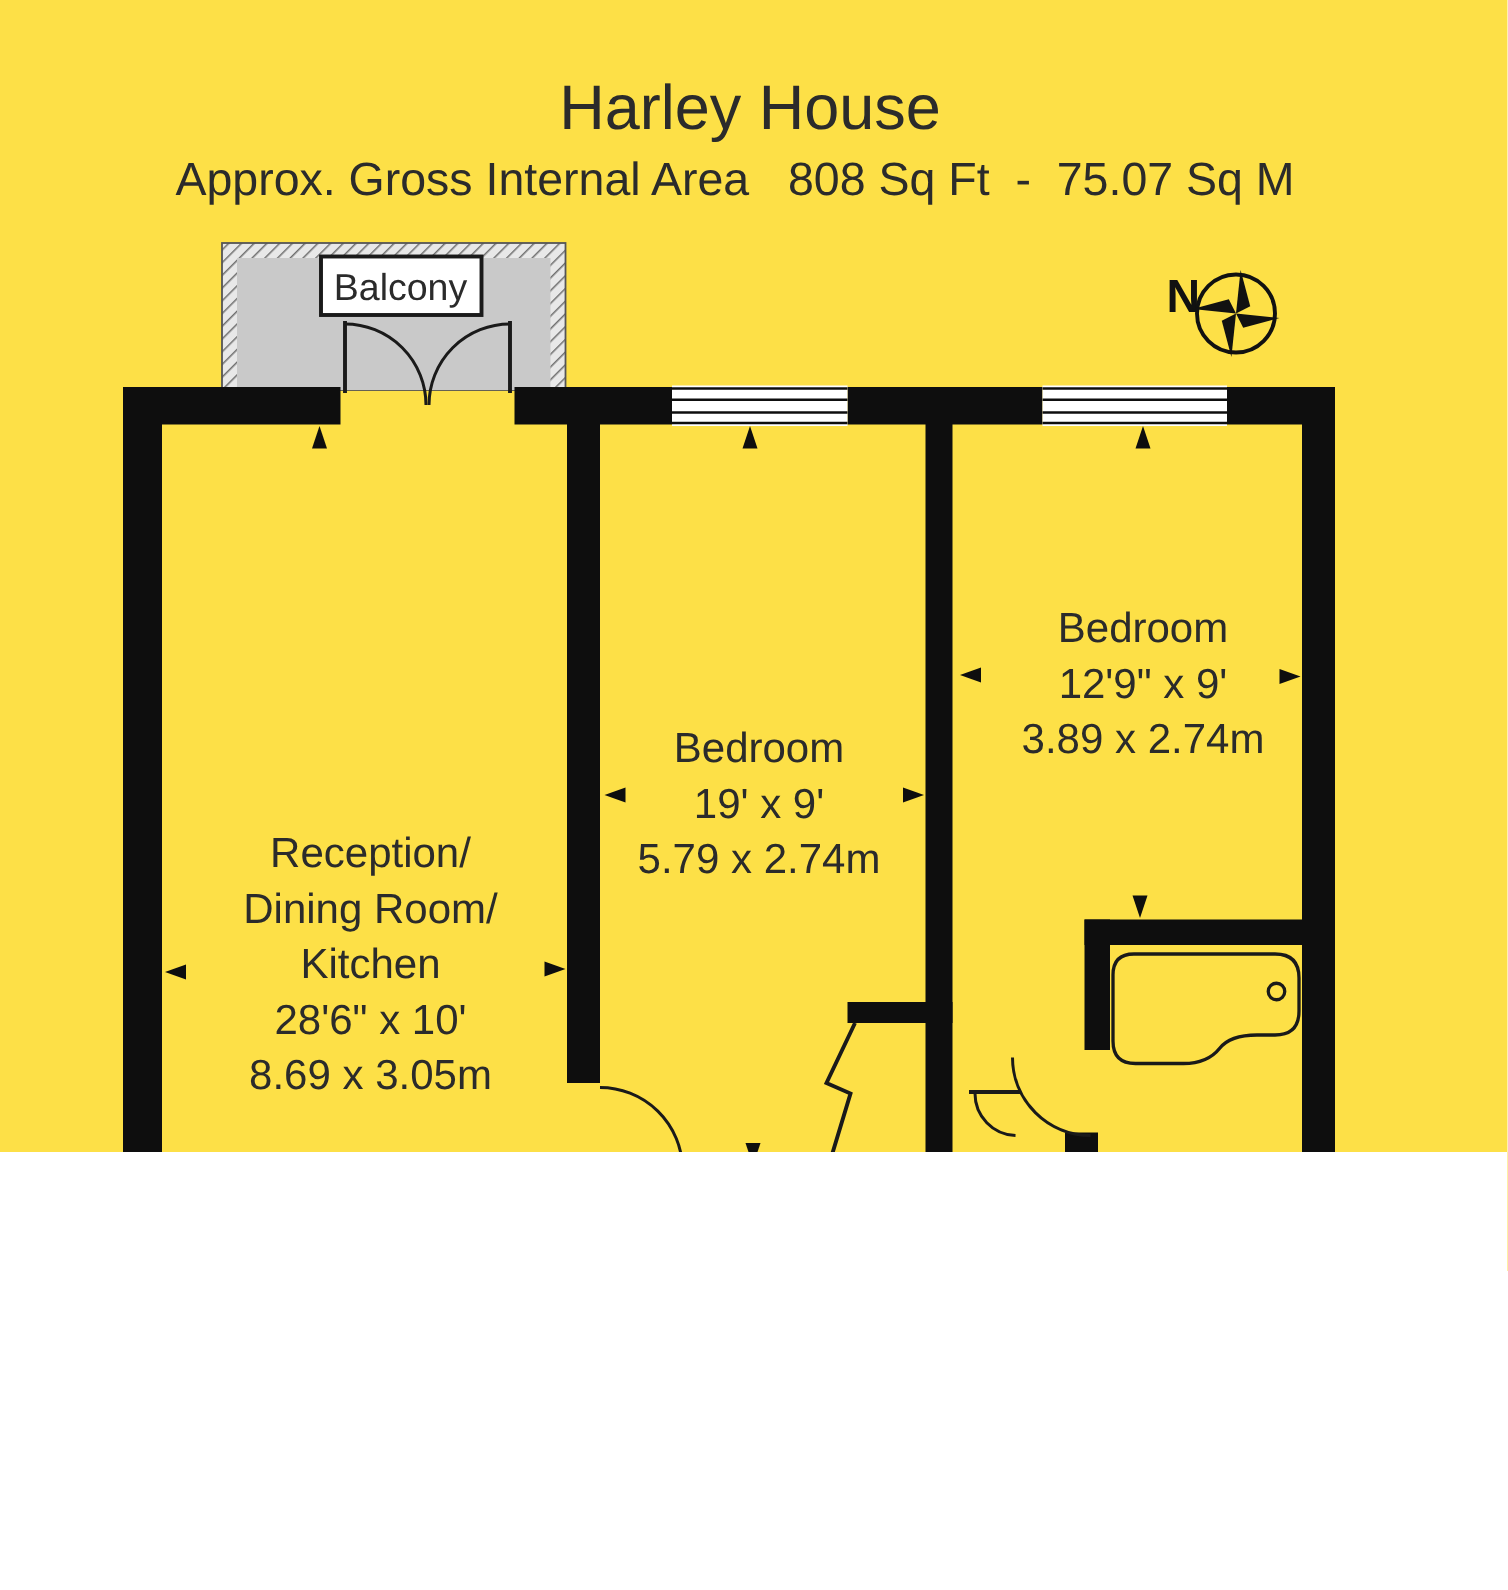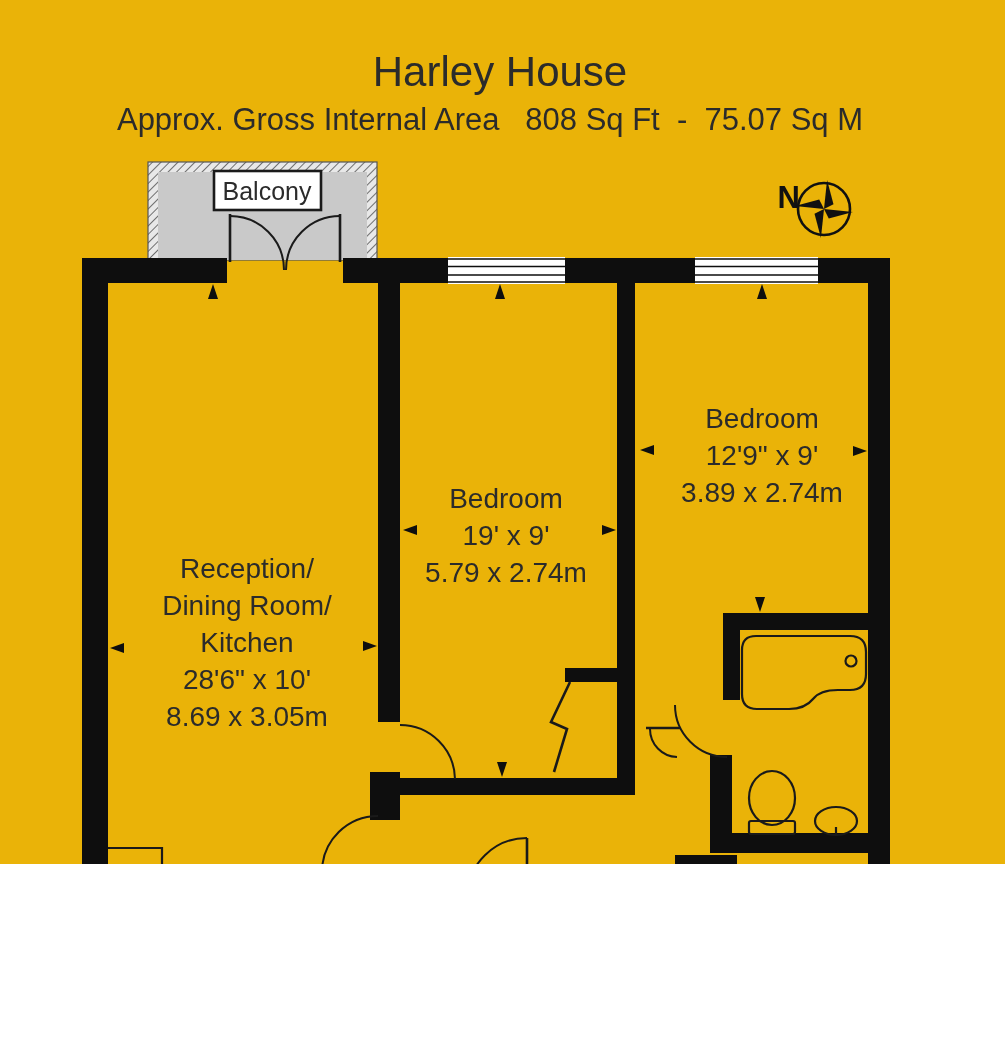--- a/index.html
+++ b/index.html
@@ -1,16 +1,16 @@
 <!DOCTYPE html>
 <html><head>
 <meta charset="utf-8">
 <style>
   html,body{margin:0;padding:0;background:#ffffff;}
-  #stage{position:relative;width:1005px;height:864px;background:#eab308;overflow:hidden;
+  #stage{position:relative;width:1005px;height:768px;background:#fde047;overflow:hidden;
          font-family:"Liberation Sans", sans-serif;}
   svg{position:absolute;left:0;top:0;}
   text{fill:#2b2b2b;}
   .title{font-size:42px;}
   .subtitle{font-size:31px;white-space:pre;}
   .room-label{font-size:28px;}
   .balcony-label{font-size:25px;}
   .north-label{font-size:31px;font-weight:bold;fill:#111;}
   .wall{fill:#0e0e0e;}
   .fixture{fill:none;stroke:#1a1a1a;stroke-width:2.2;}

